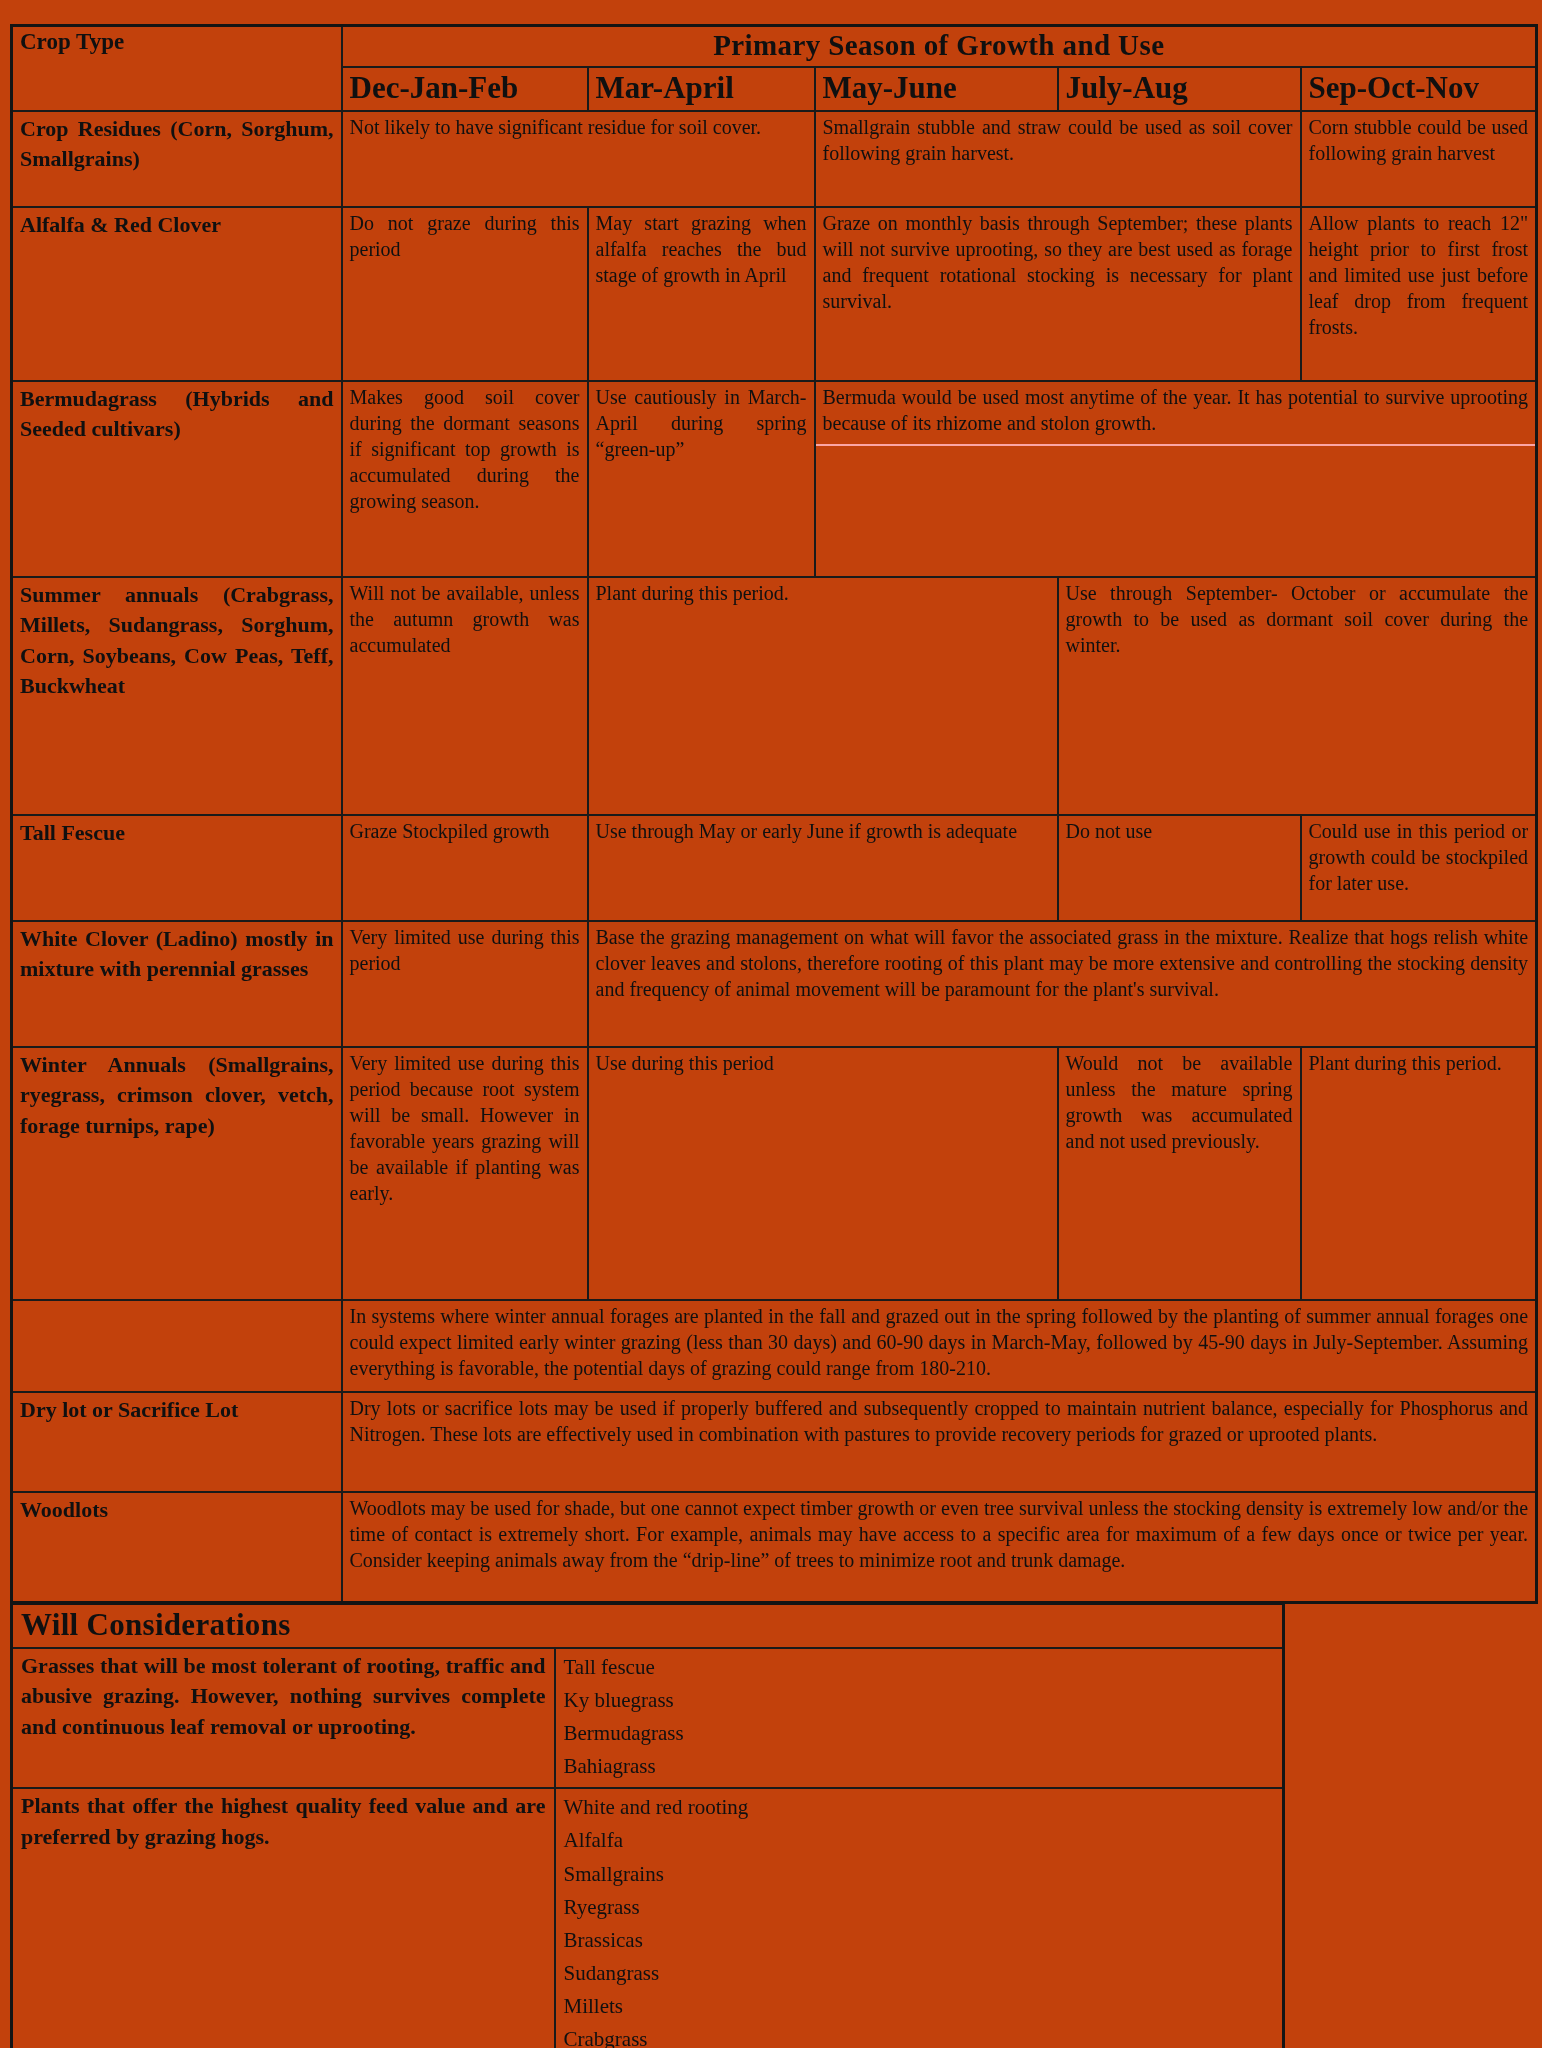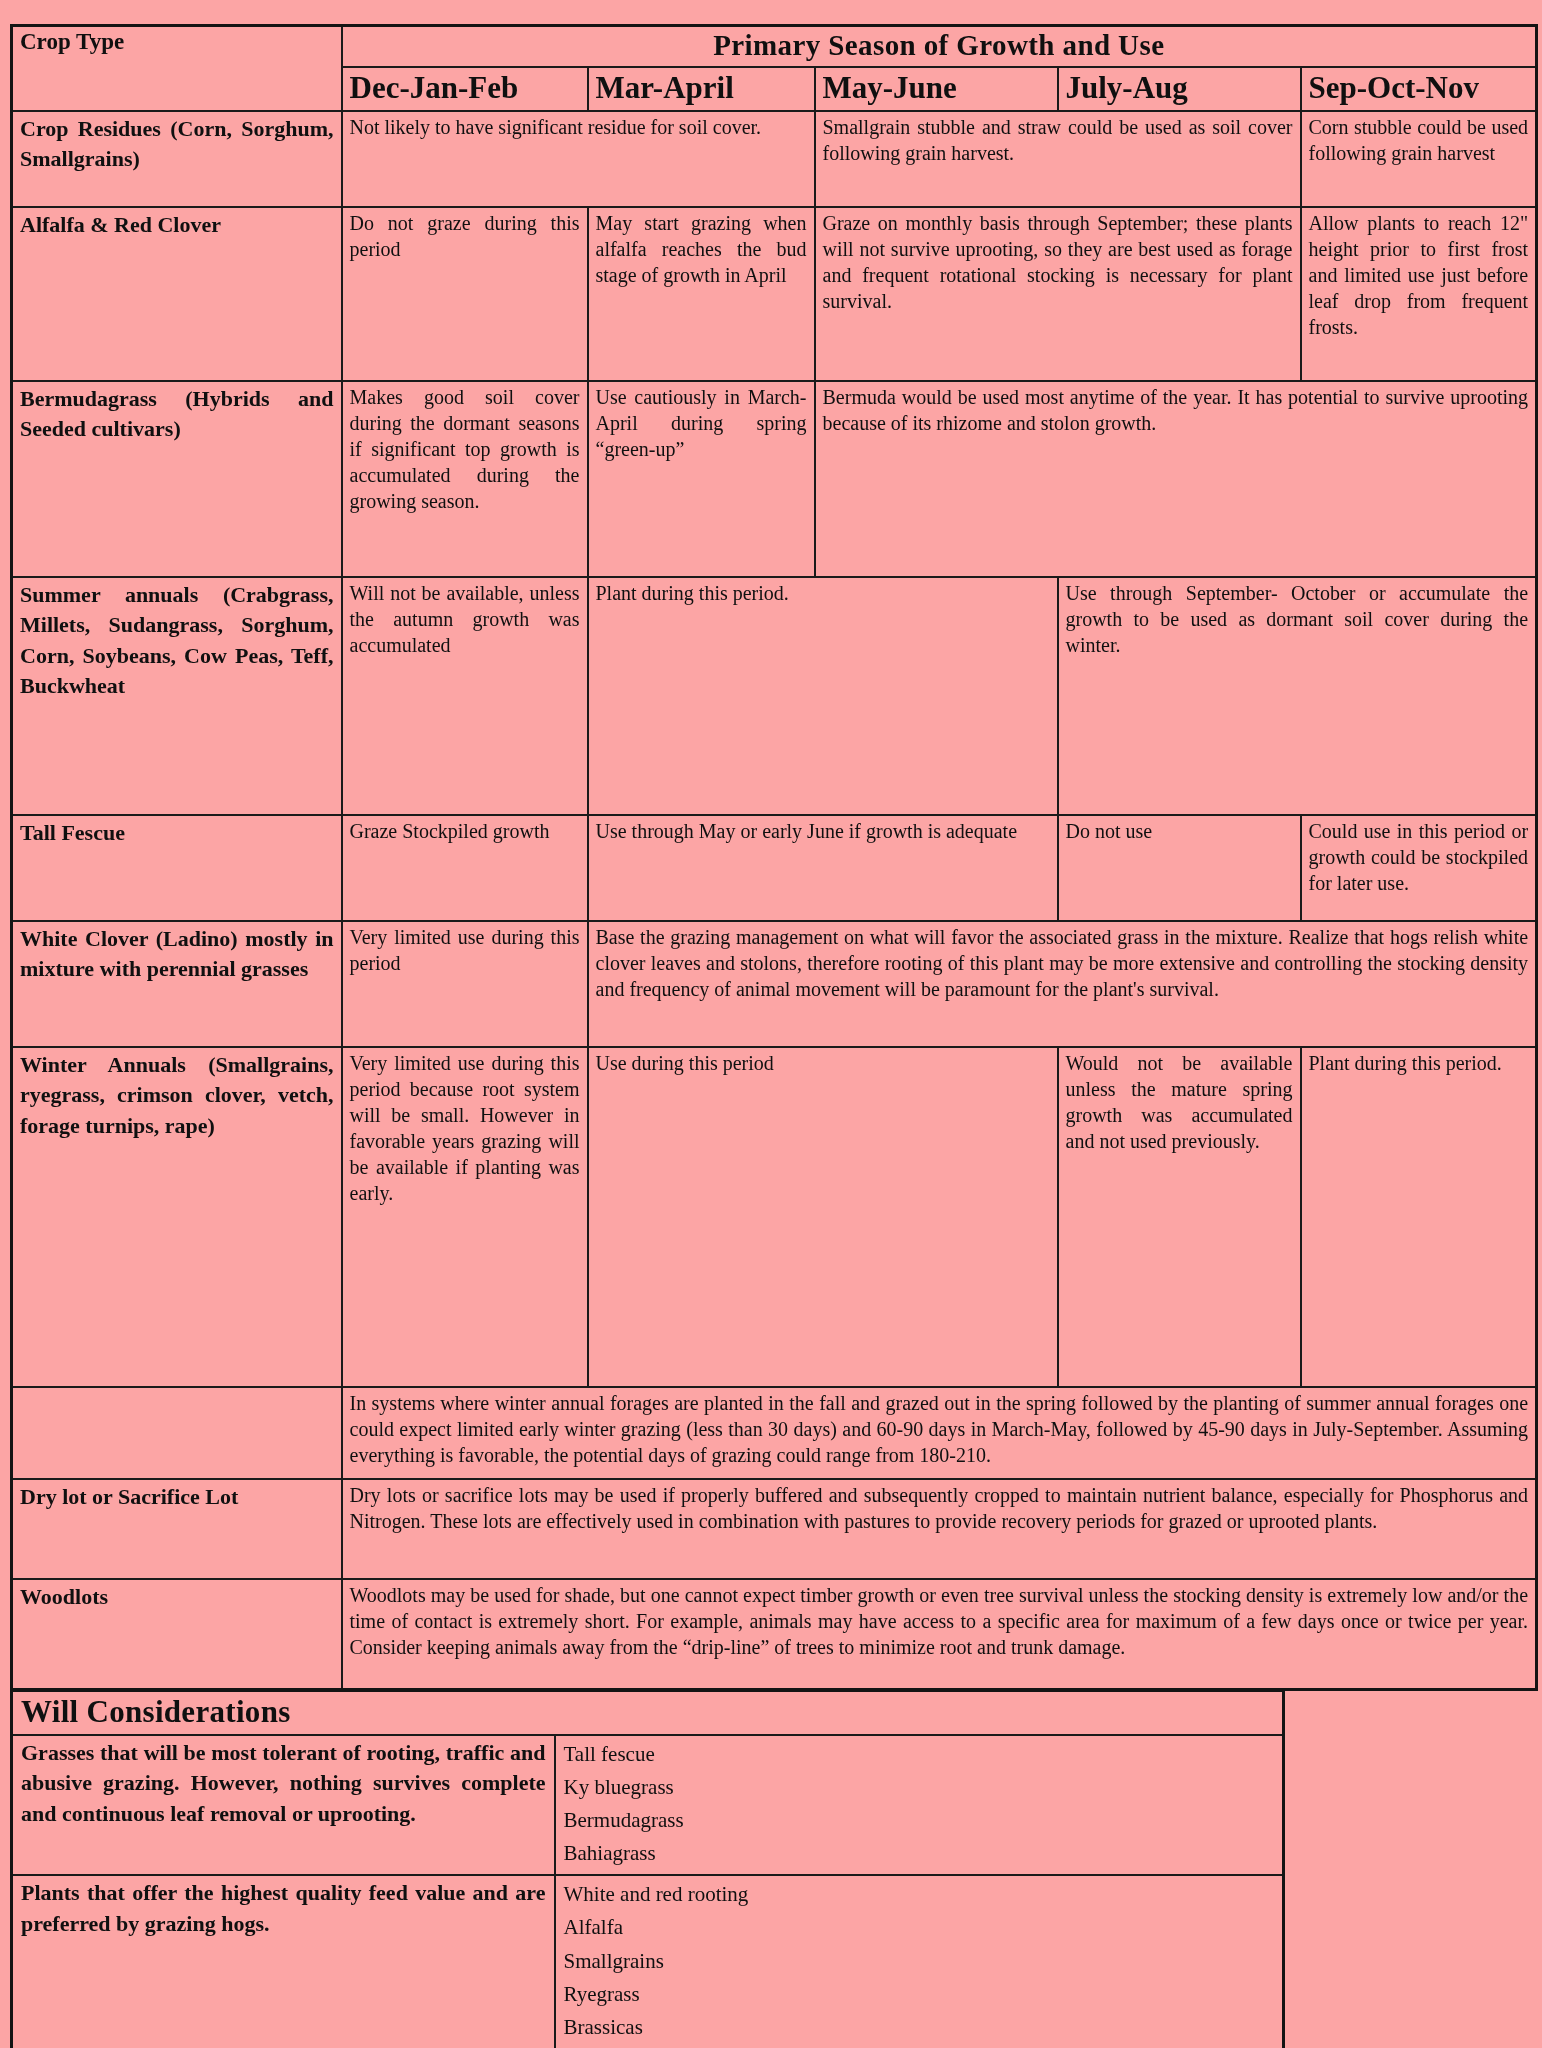--- a/index.html
+++ b/index.html
@@ -7,21 +7,21 @@
     padding: 0;
     background: #ffffff;
     font-family: "Liberation Serif", "DejaVu Serif", serif;
     color: #101010;
   }
   .sheet {
     width: 1542px;
     height: 2048px;
     box-sizing: border-box;
     padding: 24px 8px 0 10px;
-    background: #fca5a5;
+    background: #c2410c;
   }
   table {
     border-collapse: collapse;
     table-layout: fixed;
   }
   table.main {
     width: 1525px;
     border: 3px solid #141414;
   }
   table.main th, table.main td {
@@ -166,21 +166,21 @@
       <td class="cell center-none">Do not use</td>
       <td class="cell">Could use in this period or growth could be stockpiled for later use.</td>
     </tr>
 
     <tr style="height:126px">
       <td class="crop">White Clover (Ladino) mostly in mixture with perennial grasses</td>
       <td class="cell">Very limited use during this period</td>
       <td class="cell" colspan="4">Base the grazing management on what will favor the associated grass in the mixture.  Realize that hogs relish white clover leaves and stolons, therefore rooting of this plant may be more extensive and controlling the stocking density and frequency of animal movement will be paramount for the plant's survival.</td>
     </tr>
 
-    <tr style="height:340px">
+    <tr style="height:253px">
       <td class="crop">Winter Annuals (Smallgrains, ryegrass, crimson clover, vetch, forage turnips, rape)</td>
       <td class="cell">Very limited use during this period because root system will be small. However in favorable years grazing will be available if planting was early.</td>
       <td class="cell center-none" colspan="2">Use during this period</td>
       <td class="cell">Would not be available unless the mature spring growth was accumulated and not used previously.</td>
       <td class="cell">Plant during this period.</td>
     </tr>
 
     <tr style="height:92px">
       <td class="crop"></td>
       <td class="cell" colspan="5">In systems where winter annual forages are planted in the fall and grazed out in the spring followed by the planting of summer annual forages one could expect limited early winter grazing (less than 30 days) and 60-90 days in March-May,  followed by 45-90 days in July-September. Assuming everything is favorable, the potential days of grazing could range from 180-210.</td>

